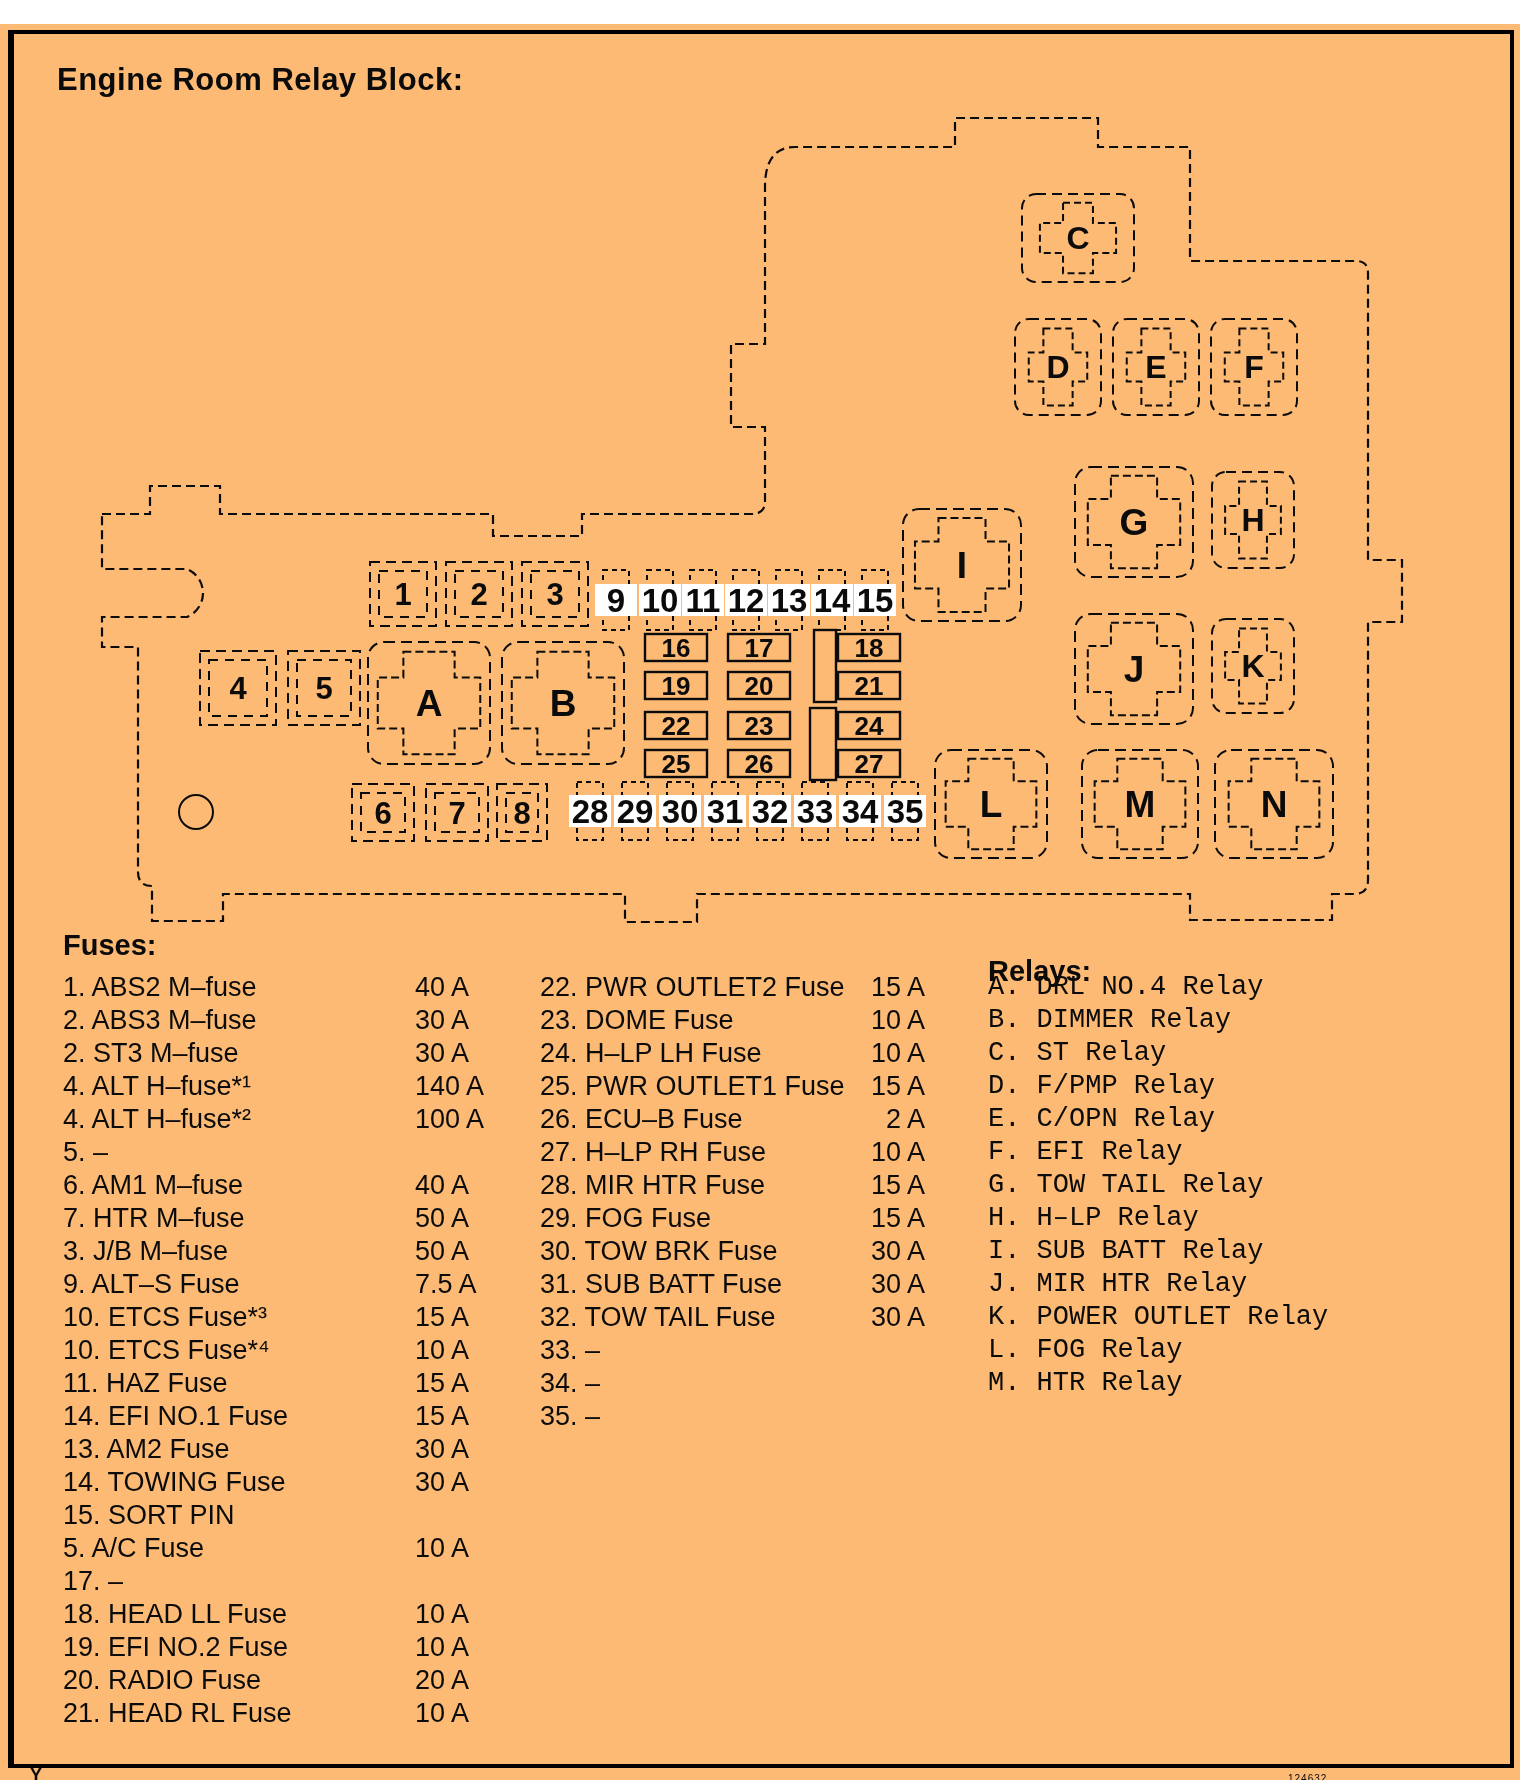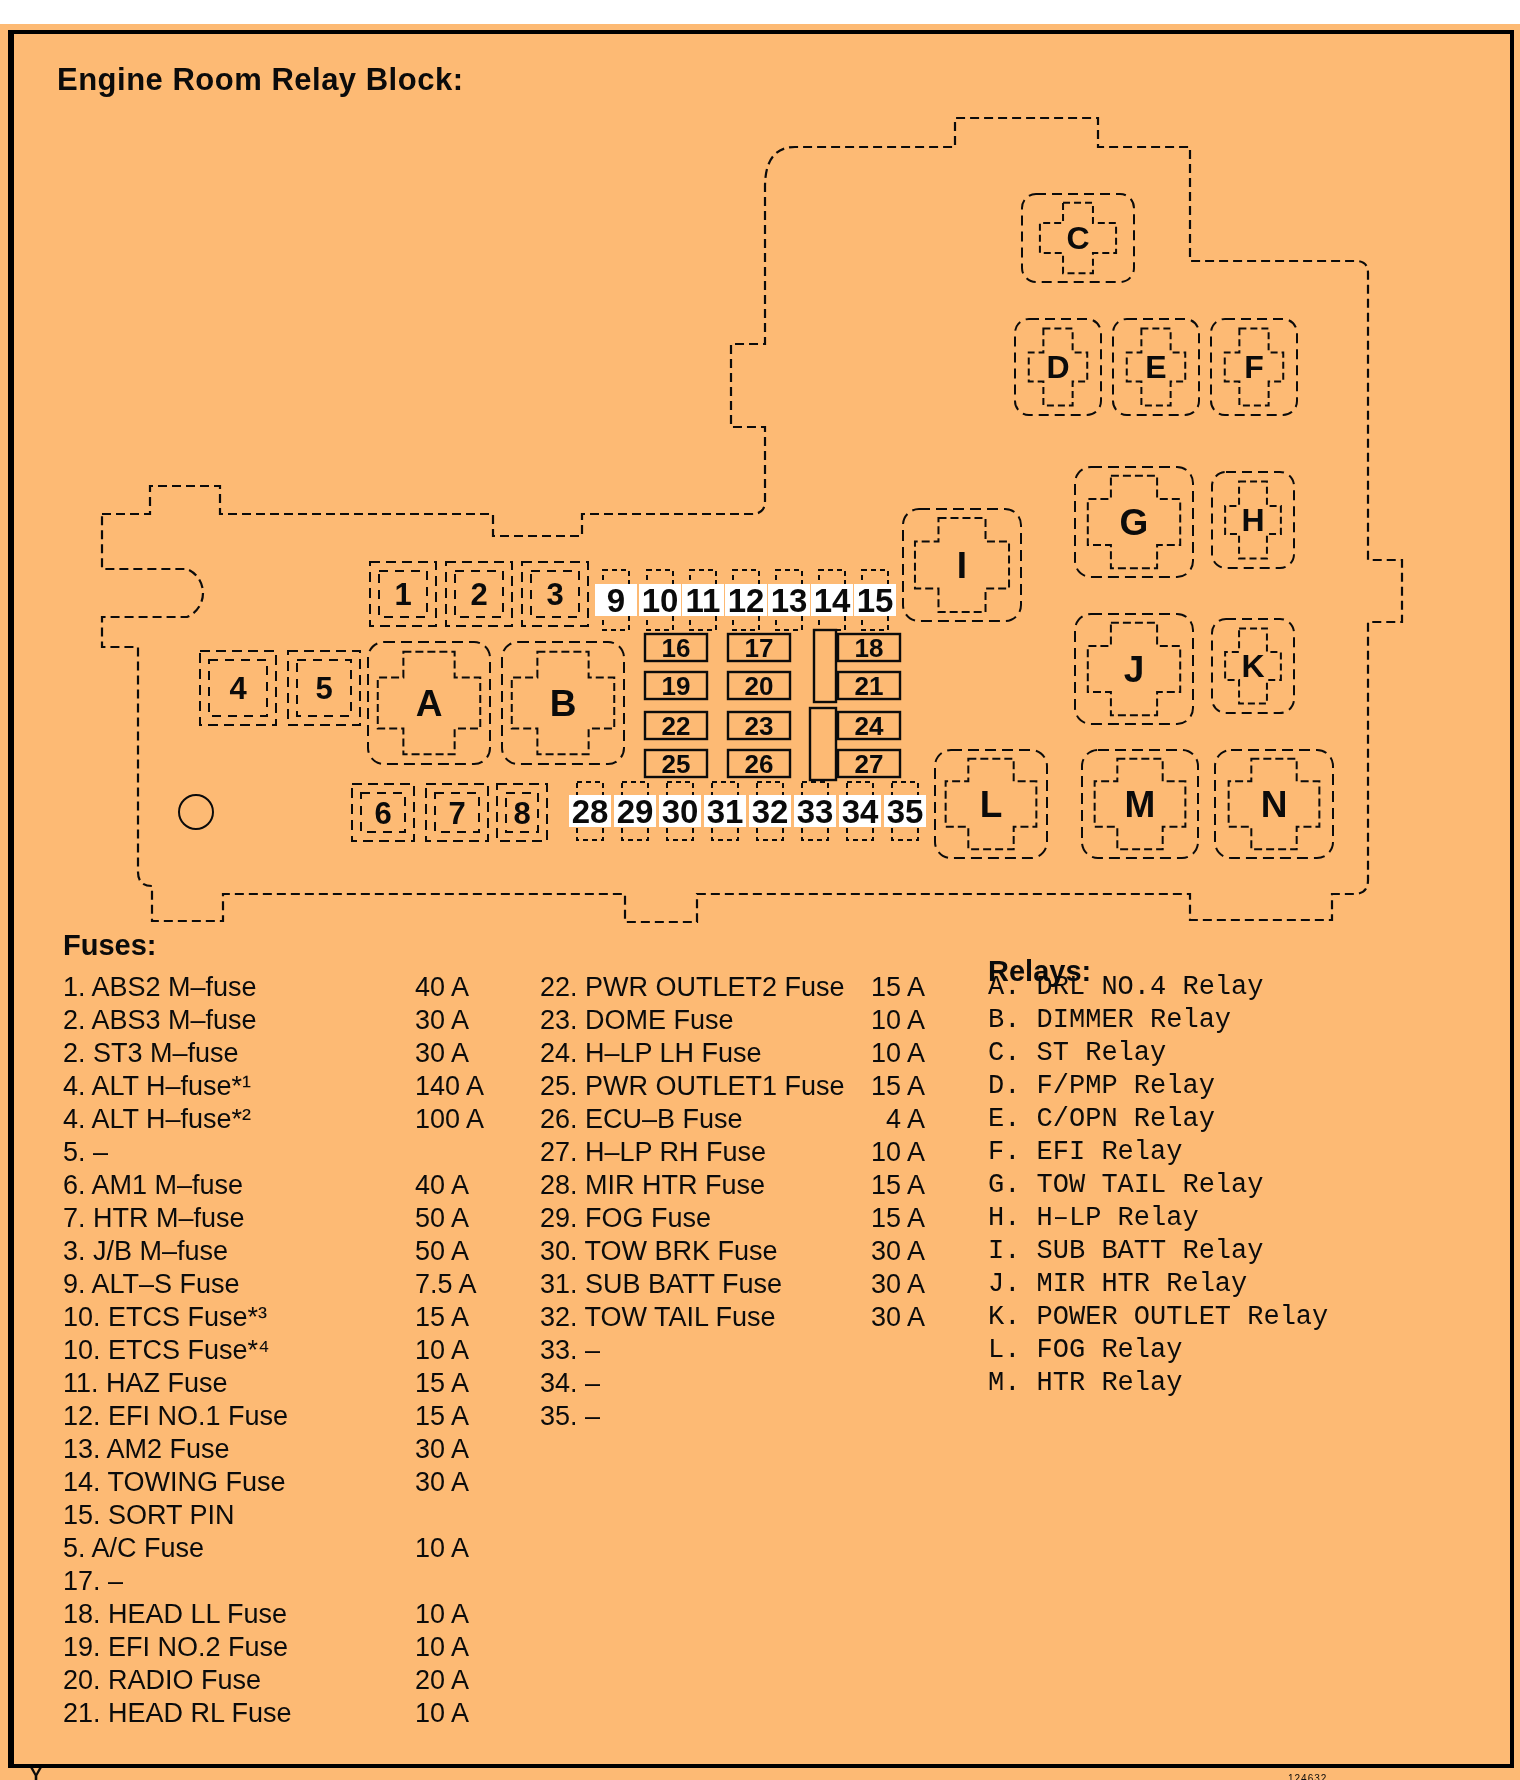--- a/index.html
+++ b/index.html
@@ -285,38 +285,38 @@
       <div class="row"><span>4. ALT H–fuse*¹</span><span class="amp">140 A</span></div>
       <div class="row"><span>4. ALT H–fuse*²</span><span class="amp">100 A</span></div>
       <div class="row"><span>5. –</span></div>
       <div class="row"><span>6. AM1 M–fuse</span><span class="amp">40 A</span></div>
       <div class="row"><span>7. HTR M–fuse</span><span class="amp">50 A</span></div>
       <div class="row"><span>3. J/B M–fuse</span><span class="amp">50 A</span></div>
       <div class="row"><span>9. ALT–S Fuse</span><span class="amp">7.5 A</span></div>
       <div class="row"><span>10. ETCS Fuse*³</span><span class="amp">15 A</span></div>
       <div class="row"><span>10. ETCS Fuse*⁴</span><span class="amp">10 A</span></div>
       <div class="row"><span>11. HAZ Fuse</span><span class="amp">15 A</span></div>
-      <div class="row"><span>12. EFI NO.1 Fuse</span><span class="amp">15 A</span></div>
+      <div class="row"><span>14. EFI NO.1 Fuse</span><span class="amp">15 A</span></div>
       <div class="row"><span>13. AM2 Fuse</span><span class="amp">30 A</span></div>
       <div class="row"><span>14. TOWING Fuse</span><span class="amp">30 A</span></div>
       <div class="row"><span>15. SORT PIN</span></div>
       <div class="row"><span>5. A/C Fuse</span><span class="amp">10 A</span></div>
       <div class="row"><span>17. –</span></div>
       <div class="row"><span>18. HEAD LL Fuse</span><span class="amp">10 A</span></div>
       <div class="row"><span>19. EFI NO.2 Fuse</span><span class="amp">10 A</span></div>
       <div class="row"><span>20. RADIO Fuse</span><span class="amp">20 A</span></div>
       <div class="row"><span>21. HEAD RL Fuse</span><span class="amp">10 A</span></div>
     </div>
 
   <div class="list list-mid" style="left:540px;top:948px;">
       <div class="row"><span>22. PWR OUTLET2 Fuse</span><span class="amp">15 A</span></div>
       <div class="row"><span>23. DOME Fuse</span><span class="amp">10 A</span></div>
       <div class="row"><span>24. H–LP LH Fuse</span><span class="amp">10 A</span></div>
       <div class="row"><span>25. PWR OUTLET1 Fuse</span><span class="amp">15 A</span></div>
-      <div class="row"><span>26. ECU–B Fuse</span><span class="amp">4 A</span></div>
+      <div class="row"><span>26. ECU–B Fuse</span><span class="amp">2 A</span></div>
       <div class="row"><span>27. H–LP RH Fuse</span><span class="amp">10 A</span></div>
       <div class="row"><span>28. MIR HTR Fuse</span><span class="amp">15 A</span></div>
       <div class="row"><span>29. FOG Fuse</span><span class="amp">15 A</span></div>
       <div class="row"><span>30. TOW BRK Fuse</span><span class="amp">30 A</span></div>
       <div class="row"><span>31. SUB BATT Fuse</span><span class="amp">30 A</span></div>
       <div class="row"><span>32. TOW TAIL Fuse</span><span class="amp">30 A</span></div>
       <div class="row"><span>33. –</span></div>
       <div class="row"><span>34. –</span></div>
       <div class="row"><span>35. –</span></div>
     </div>

